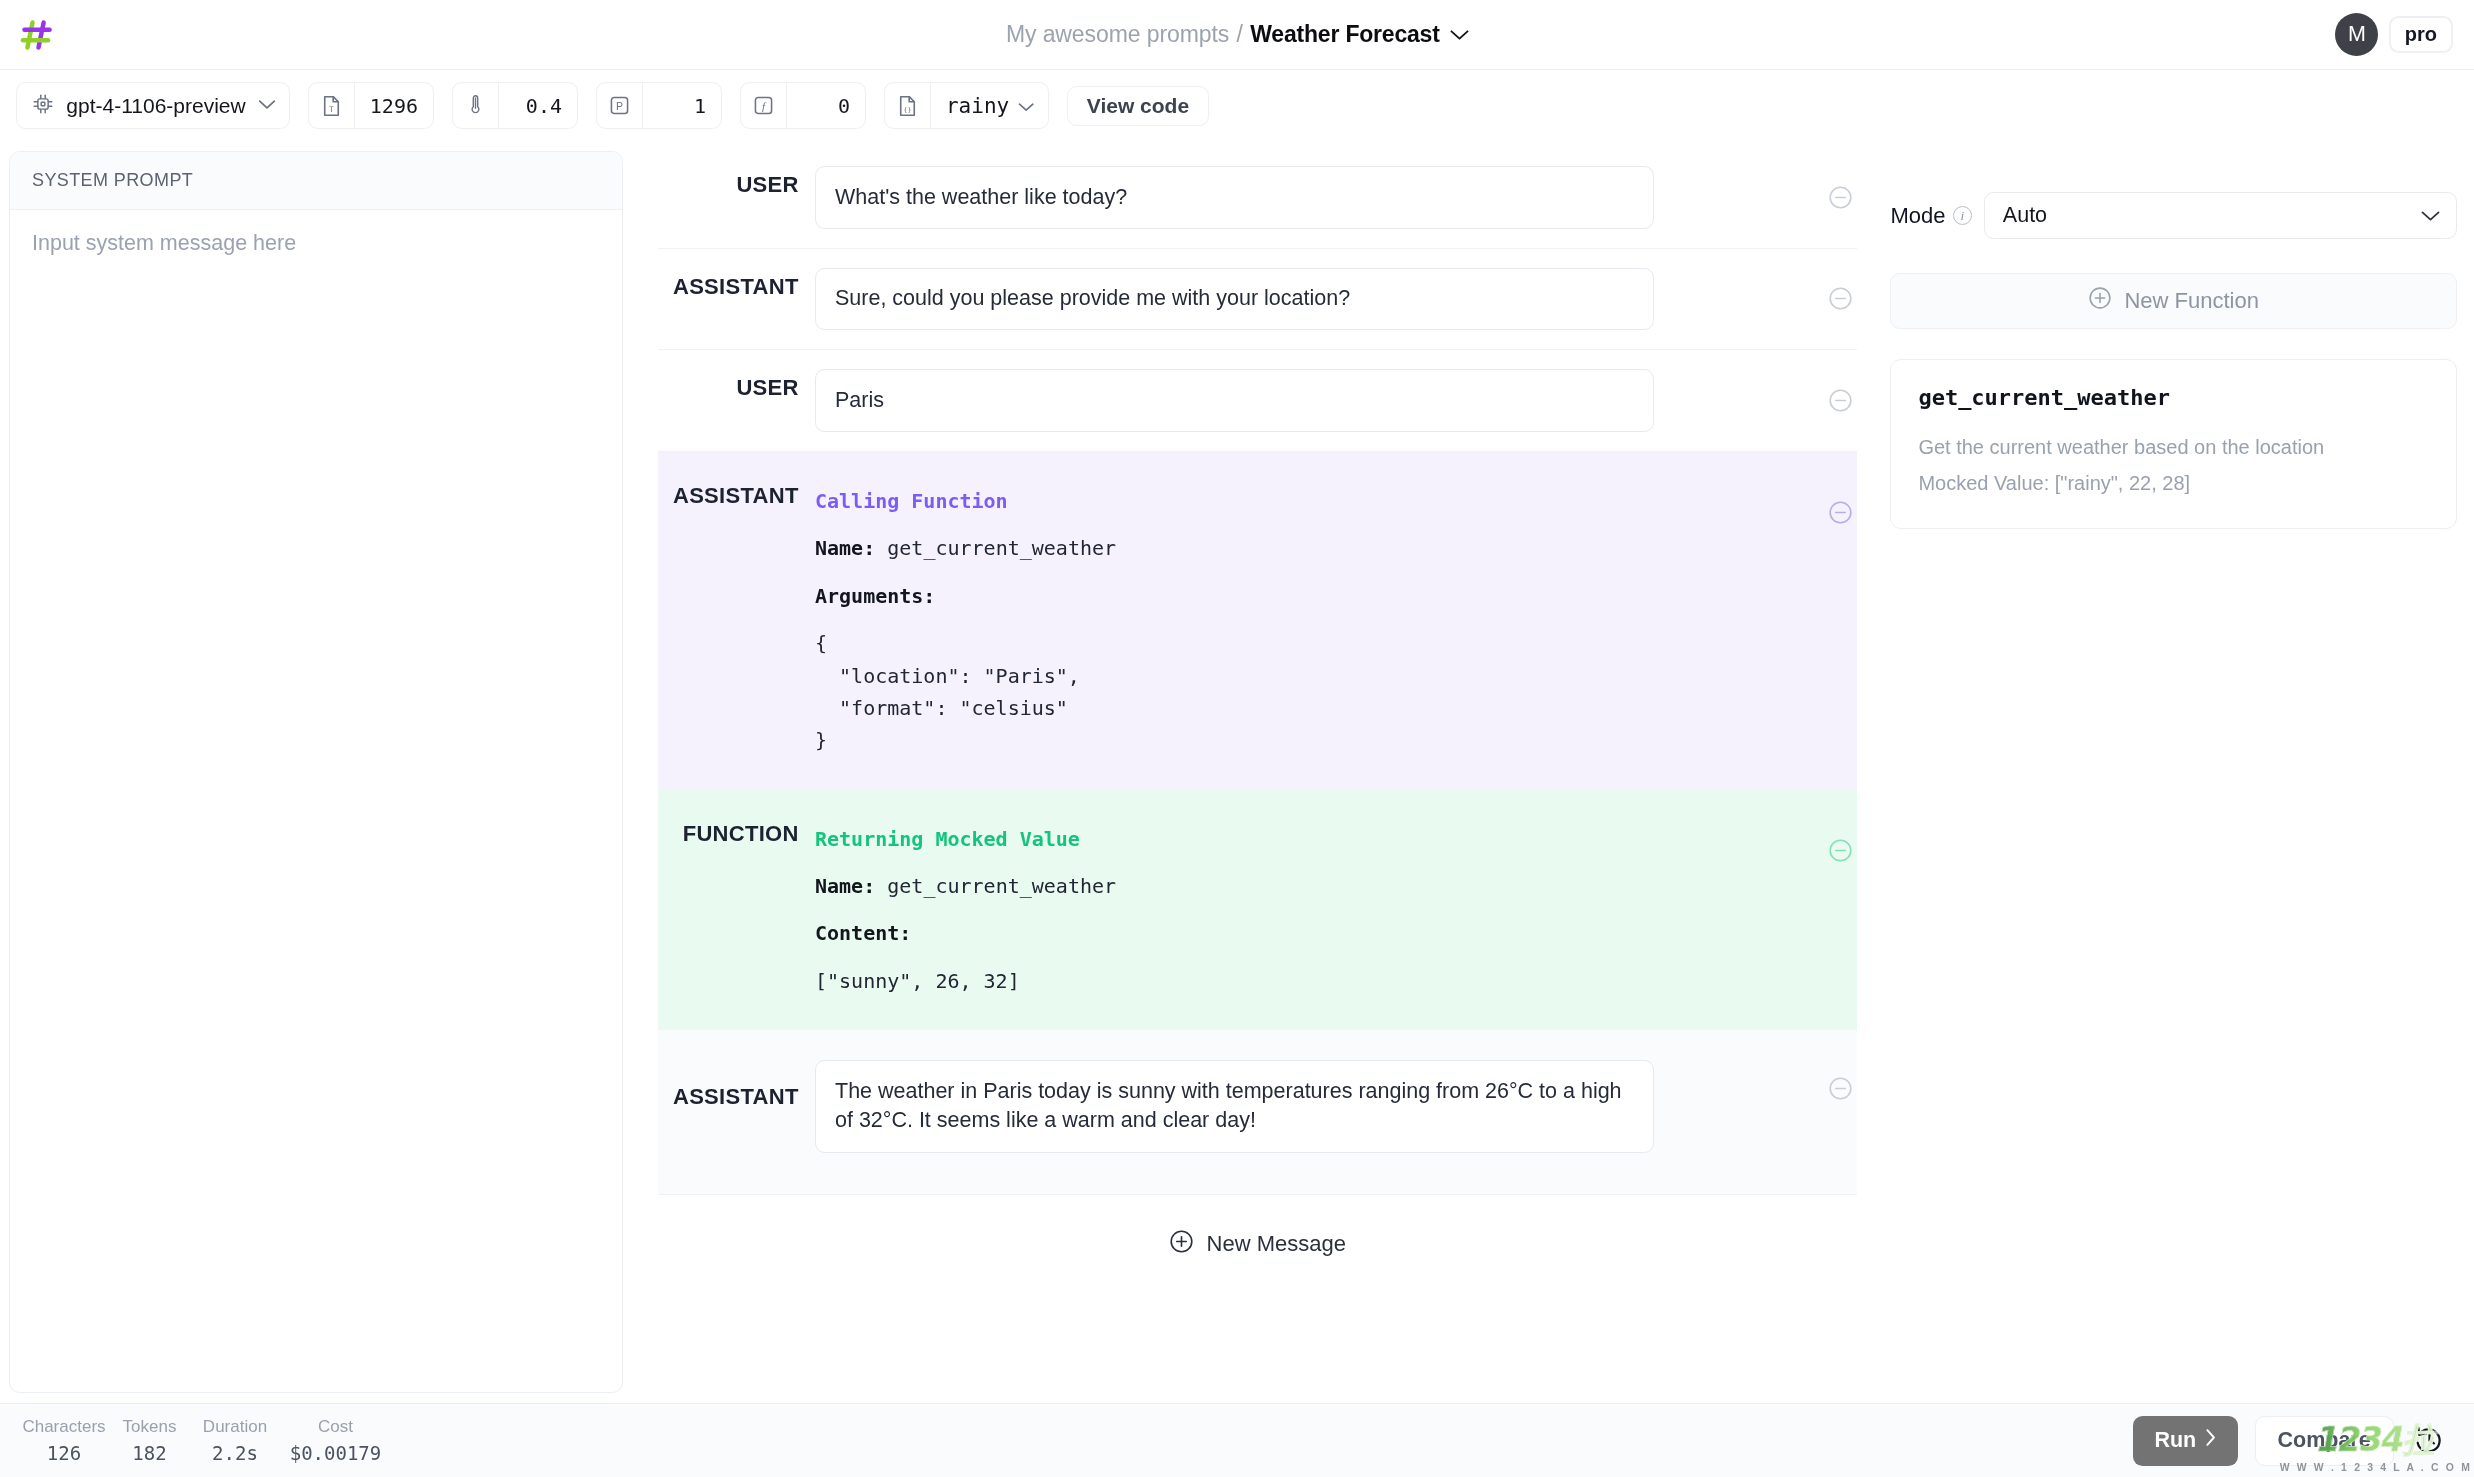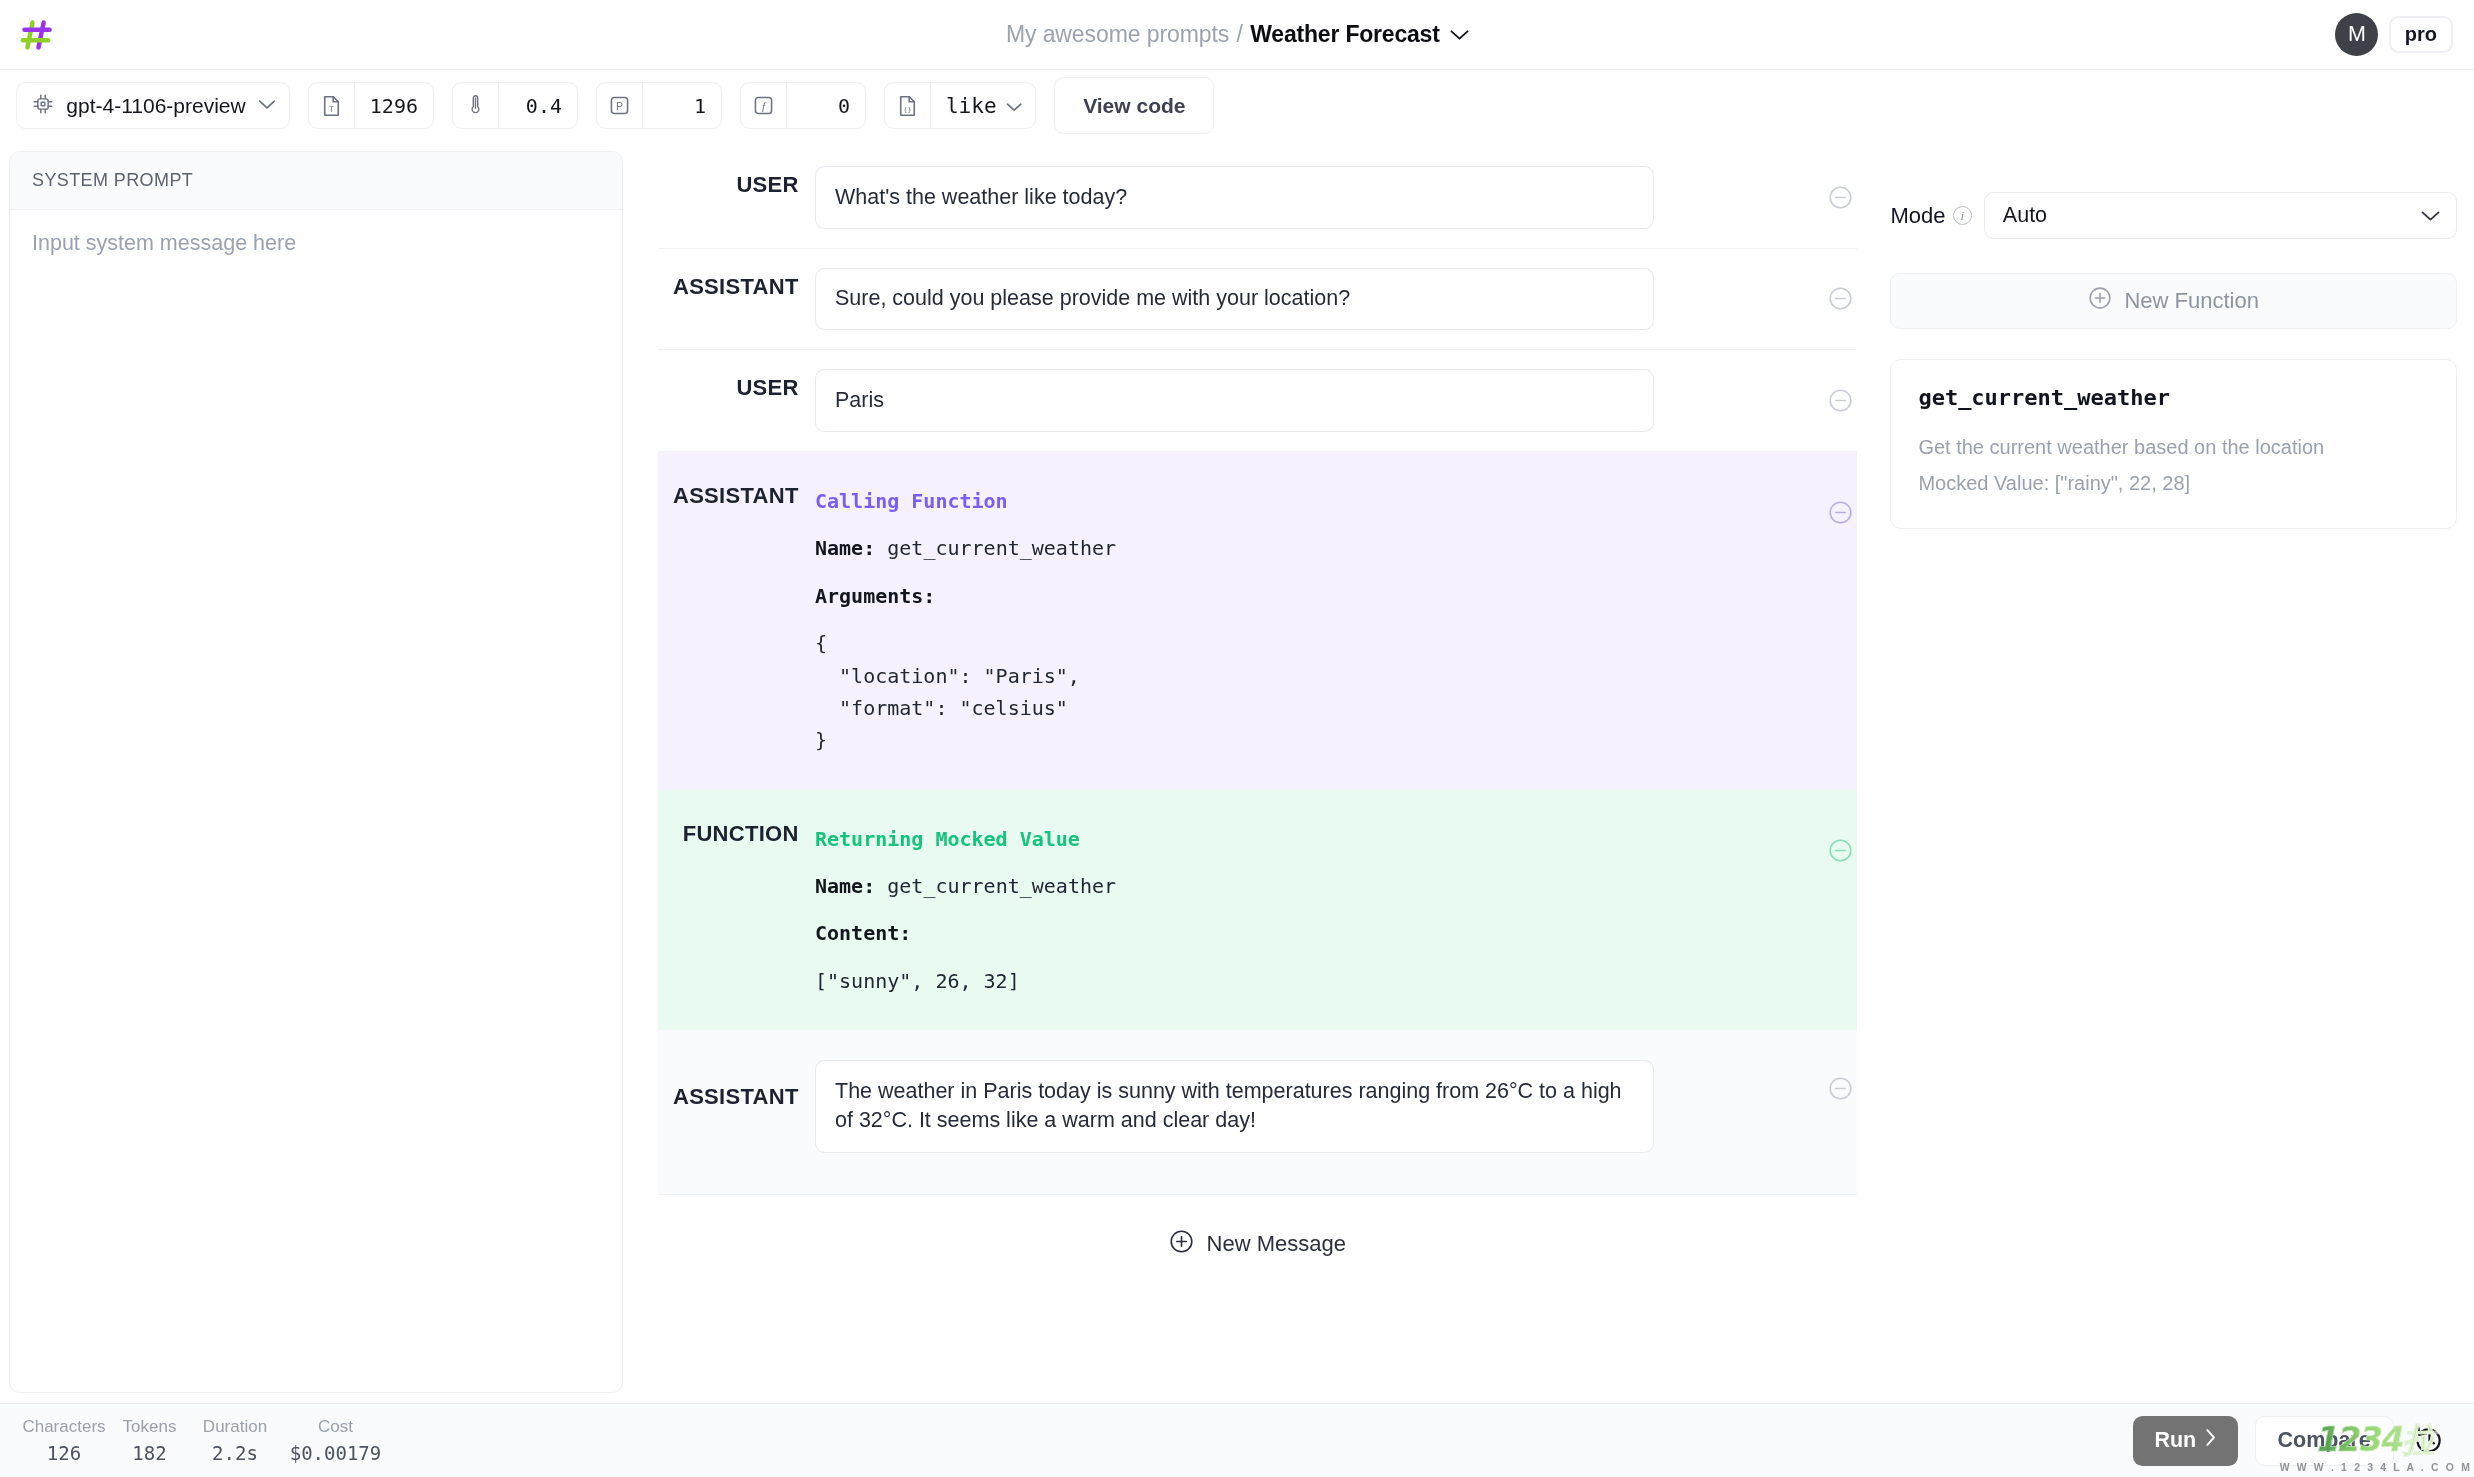--- a/index.html
+++ b/index.html
@@ -64,22 +64,22 @@
   .ctl-split .val-cell {
     min-width: 78px; height: 100%; display: flex; align-items: center; justify-content: flex-end;
     padding-right: 15px; font-family: "DejaVu Sans Mono", monospace; font-size: 20px; color: #14161b;
   }
   .ctl-select { padding: 0; }
   .ctl-select .val-cell {
     display: flex; align-items: center; gap: 9px; padding: 0 13.3px 0 15px;
     font-size: 21px; color: #14161b;
   }
   .btn-viewcode {
-    height: 57px; border: 1.5px solid #edeff2; border-radius: 9.6px;
-    padding: 0 28px; font-size: 21px; font-weight: bold; color: #3c4250;
+    height: 40px; border: 1.5px solid #edeff2; border-radius: 9.6px;
+    padding: 0 19px; font-size: 21px; font-weight: bold; color: #3c4250;
     background: #fff; display: flex; align-items: center; cursor: pointer;
   }
 
   
   .body { flex: 1; display: flex; min-height: 0; position: relative; }
 
   
   .syspanel {
     width: 614px; flex: 0 0 614px;
     margin: 10.4px 9px 10.4px 9px;
@@ -323,21 +323,21 @@
 
     <div class="ctl ctl-split ctl-select">
       <span class="ic-cell">
         <svg width="21" height="22" viewBox="0 0 24 26" fill="none" stroke="#6b7280" stroke-width="1.9" stroke-linejoin="round">
           <path d="M4 2 h10 l6 6 v16 H4 z"></path>
           <path d="M14 2 v6 h6"></path>
           <text x="12" y="20" font-size="8" font-family="DejaVu Sans Mono, monospace" fill="#6b7280" stroke="none" text-anchor="middle">{}</text>
         </svg>
       </span>
       <span class="val-cell">
-        <span>like</span>
+        <span>rainy</span>
         <span>
           <svg width="16.3" height="10.4" viewBox="0 0 22 14">
               <path d="M2 3 L11 11 L20 3" fill="none" stroke="#6b7280" stroke-width="2.3" stroke-linecap="round" stroke-linejoin="round"></path>
             </svg>
         </span>
       </span>
     </div>
 
     <div class="btn-viewcode">View code</div>
   </div>

